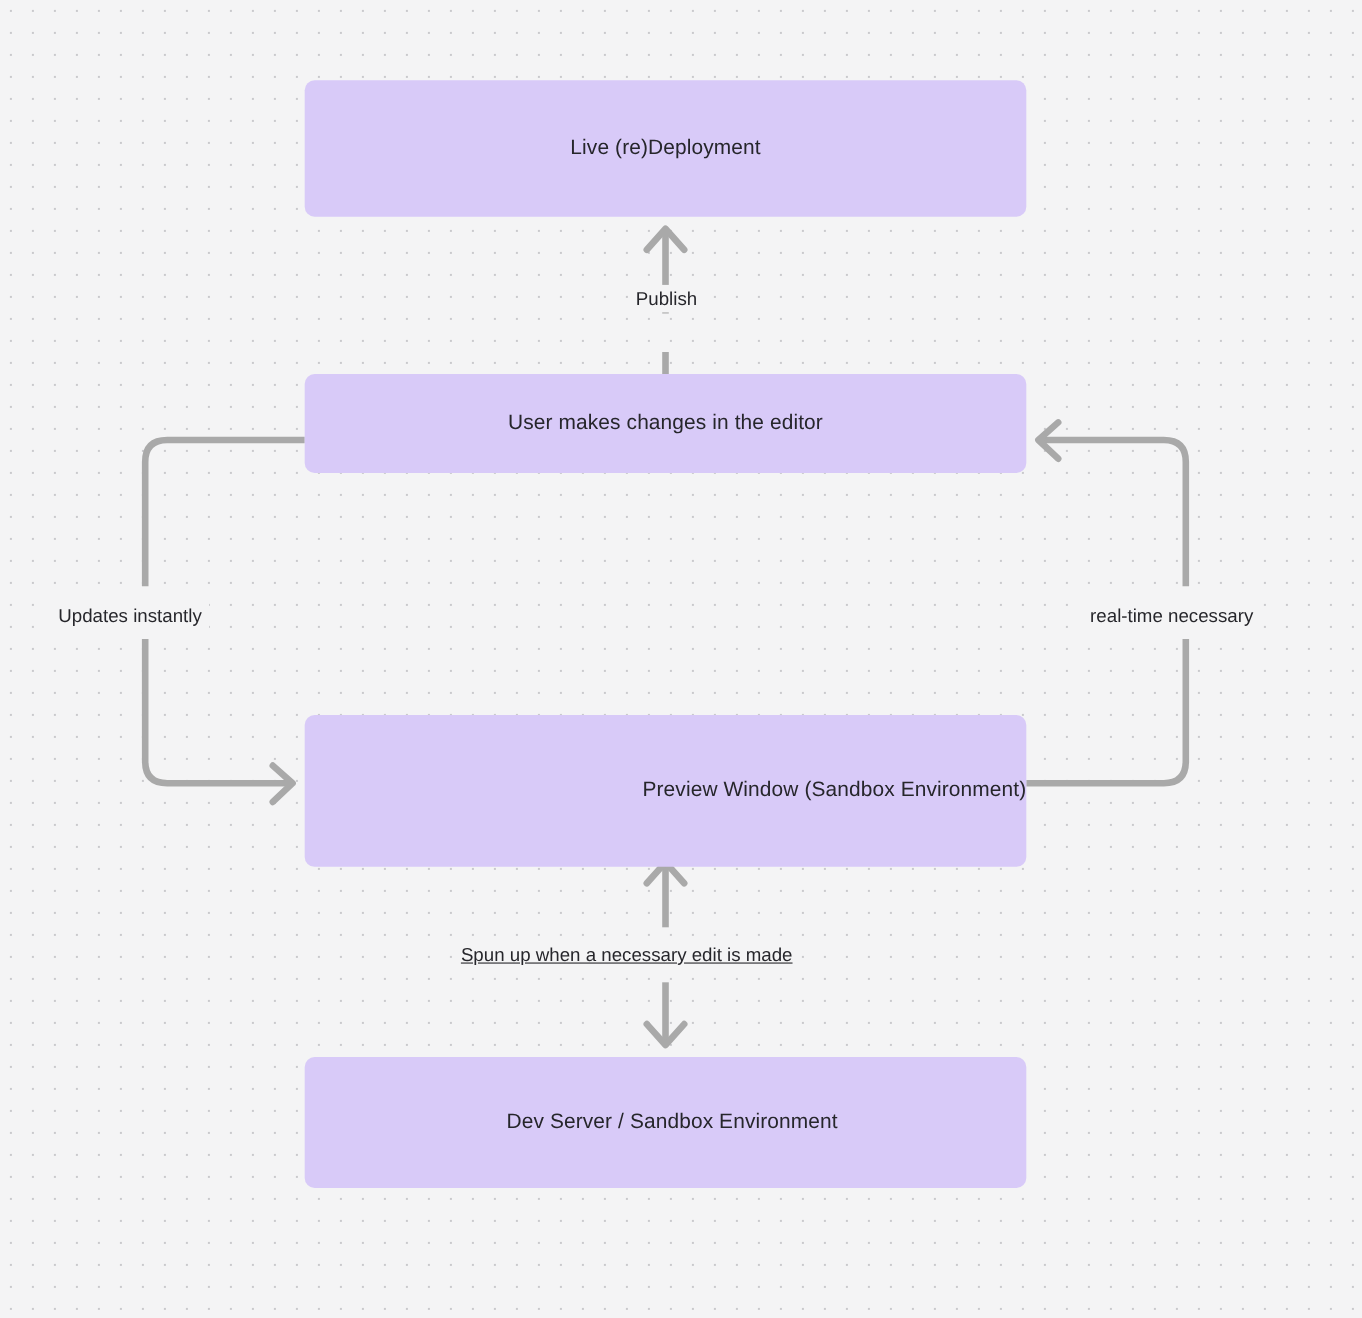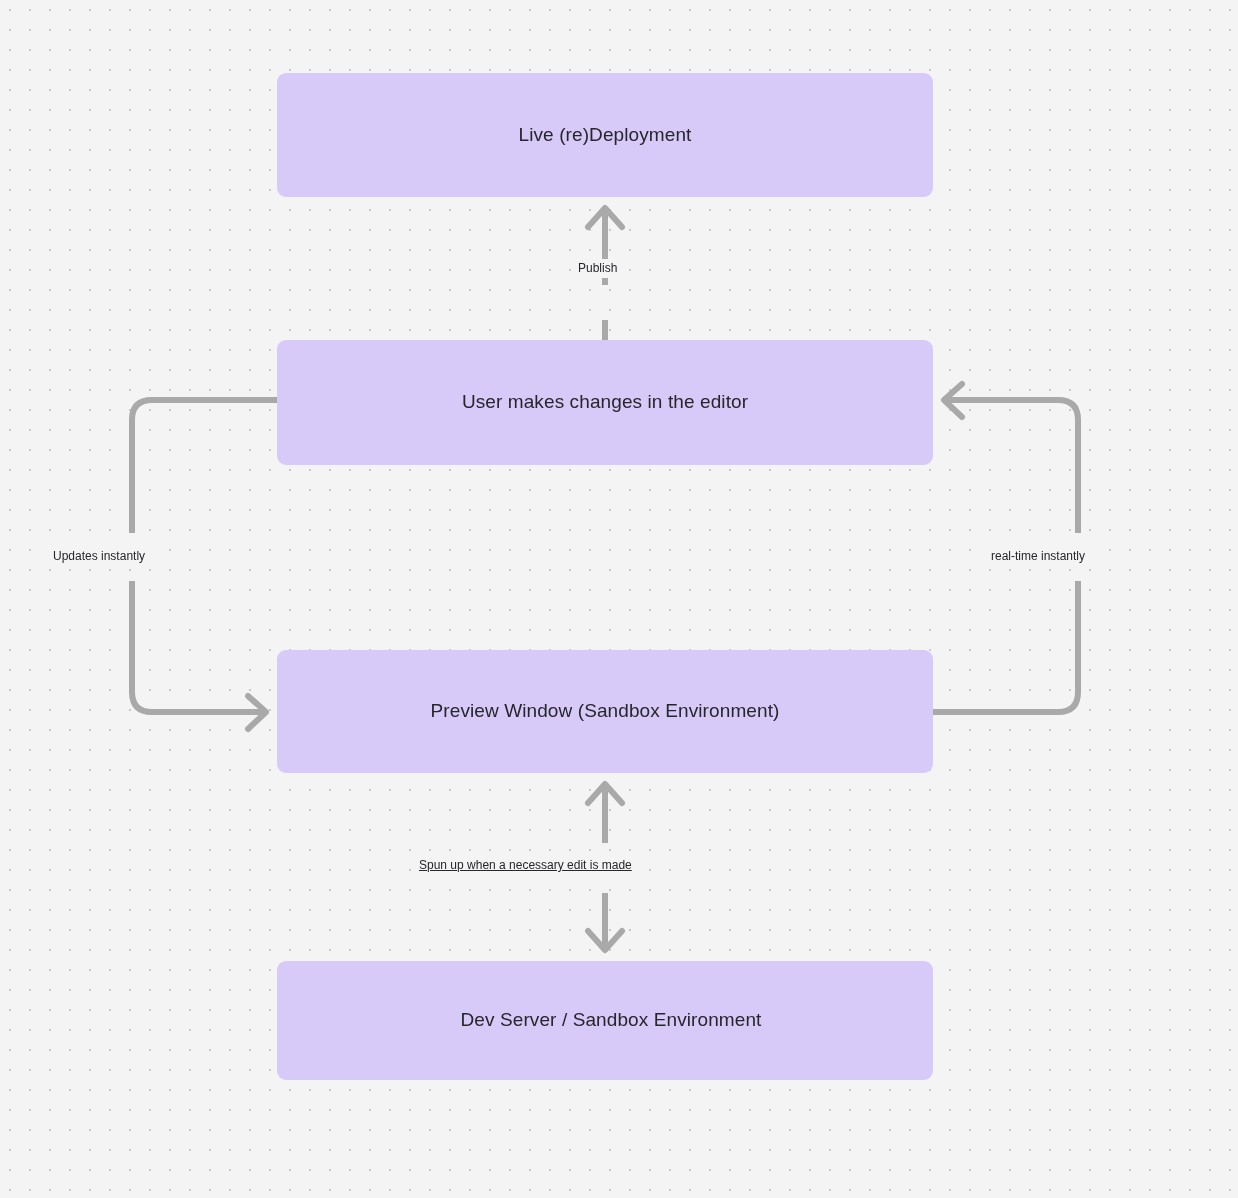--- a/index.html
+++ b/index.html
@@ -66,28 +66,28 @@
     text-align: center;
   }
   .node-label {
     font-size: 19px;
     color: #26262b;
     letter-spacing: 0.1px;
     line-height: 1.3;
   }
 
   #node-live          { top: 73px;  height: 124px; }
-  #node-user-changes  { top: 340px; height: 125px; }
-  #node-preview       { top: 650px; height: 123px; }
+  #node-user-changes  { top: 340px; height: 90px; }
+  #node-preview       { top: 650px; height: 138px; justify-content: flex-end; }
   #node-dev-server    { top: 961px; height: 119px; padding-left: 12px; }
 
   
   .edge-label {
     position: absolute;
-    font-size: 12px;
+    font-size: 17px;
     color: #26262b;
     background: #f4f4f5;
     padding: 2px 7px;
     white-space: nowrap;
     line-height: 1.25;
   }
 
   #label-publish      { left: 571px;  top: 259px; }
   #label-spun-up      { left: 412px;  top: 856px; text-decoration: underline; }
   #label-updates      { left: 46px;   top: 547px; text-align: center; }
@@ -139,15 +139,15 @@
 </div>
 
 <div class="node" id="node-dev-server">
   <span class="node-label">Dev Server / Sandbox Environment</span>
 </div>
 
 <div class="edge-label" id="label-publish">Publish</div>
 
 <div class="edge-label" id="label-updates">Updates instantly</div>
 
-<div class="edge-label" id="label-realtime">real-time instantly</div>
+<div class="edge-label" id="label-realtime">real-time necessary</div>
 
 <div class="edge-label" id="label-spun-up">Spun up when a necessary edit is made</div>
 
 </body></html>

